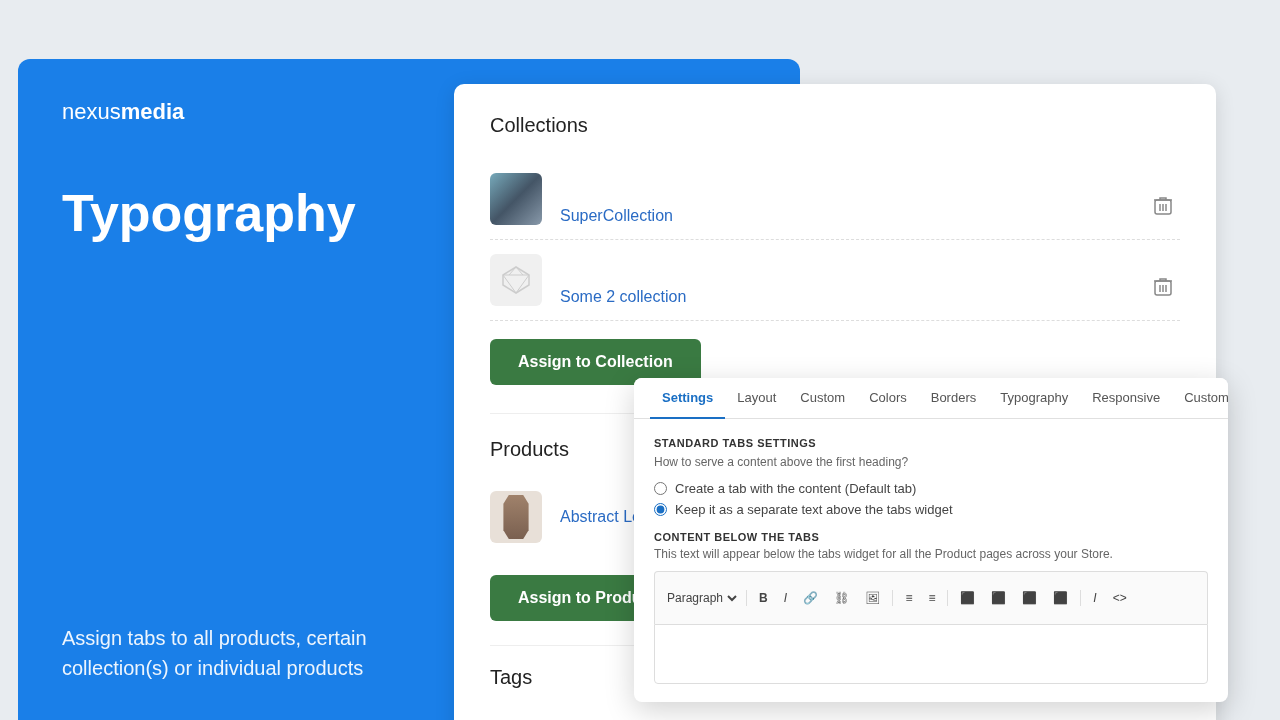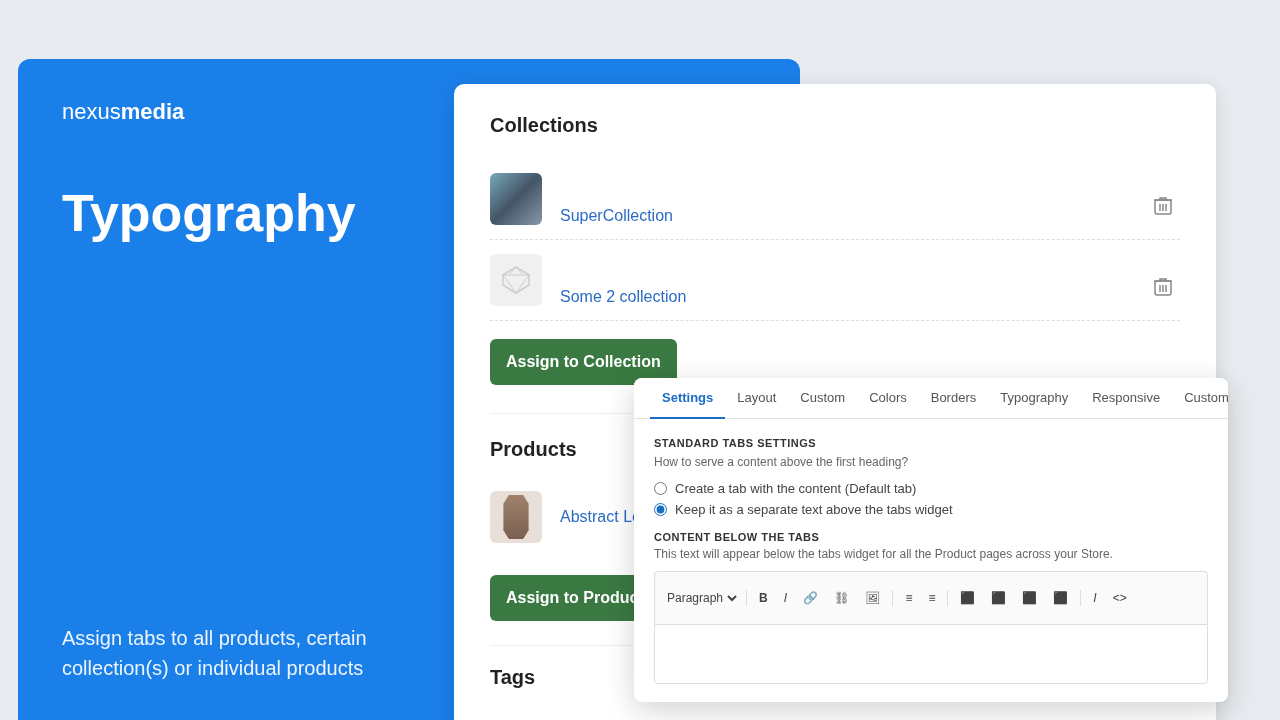--- a/index.html
+++ b/index.html
@@ -55,21 +55,21 @@
       top: 84px;
       width: 762px;
       background: white;
       border-radius: 10px;
       box-shadow: 0 4px 20px rgba(0,0,0,0.12);
       padding: 30px 36px;
     }
 
     .section-title {
       font-size: 20px;
-      font-weight: 700;
+      font-weight: 400;
       color: #222;
       margin-bottom: 22px;
     }
 
     
     .collection-item {
       display: flex;
       align-items: flex-end;
       padding: 14px 0;
       border-bottom: 1px dashed #ddd;
@@ -117,21 +117,21 @@
       font-size: 18px;
       padding: 4px 8px;
     }
 
     .assign-btn {
       margin-top: 18px;
       background: #3a7a42;
       color: white;
       border: none;
       border-radius: 6px;
-      padding: 14px 16px;
+      padding: 14px 28px;
       font-size: 16px;
       font-weight: 600;
       cursor: pointer;
     }
 
     
     .products-section {
       margin-top: 28px;
       border-top: 1px solid #eee;
       padding-top: 24px;

